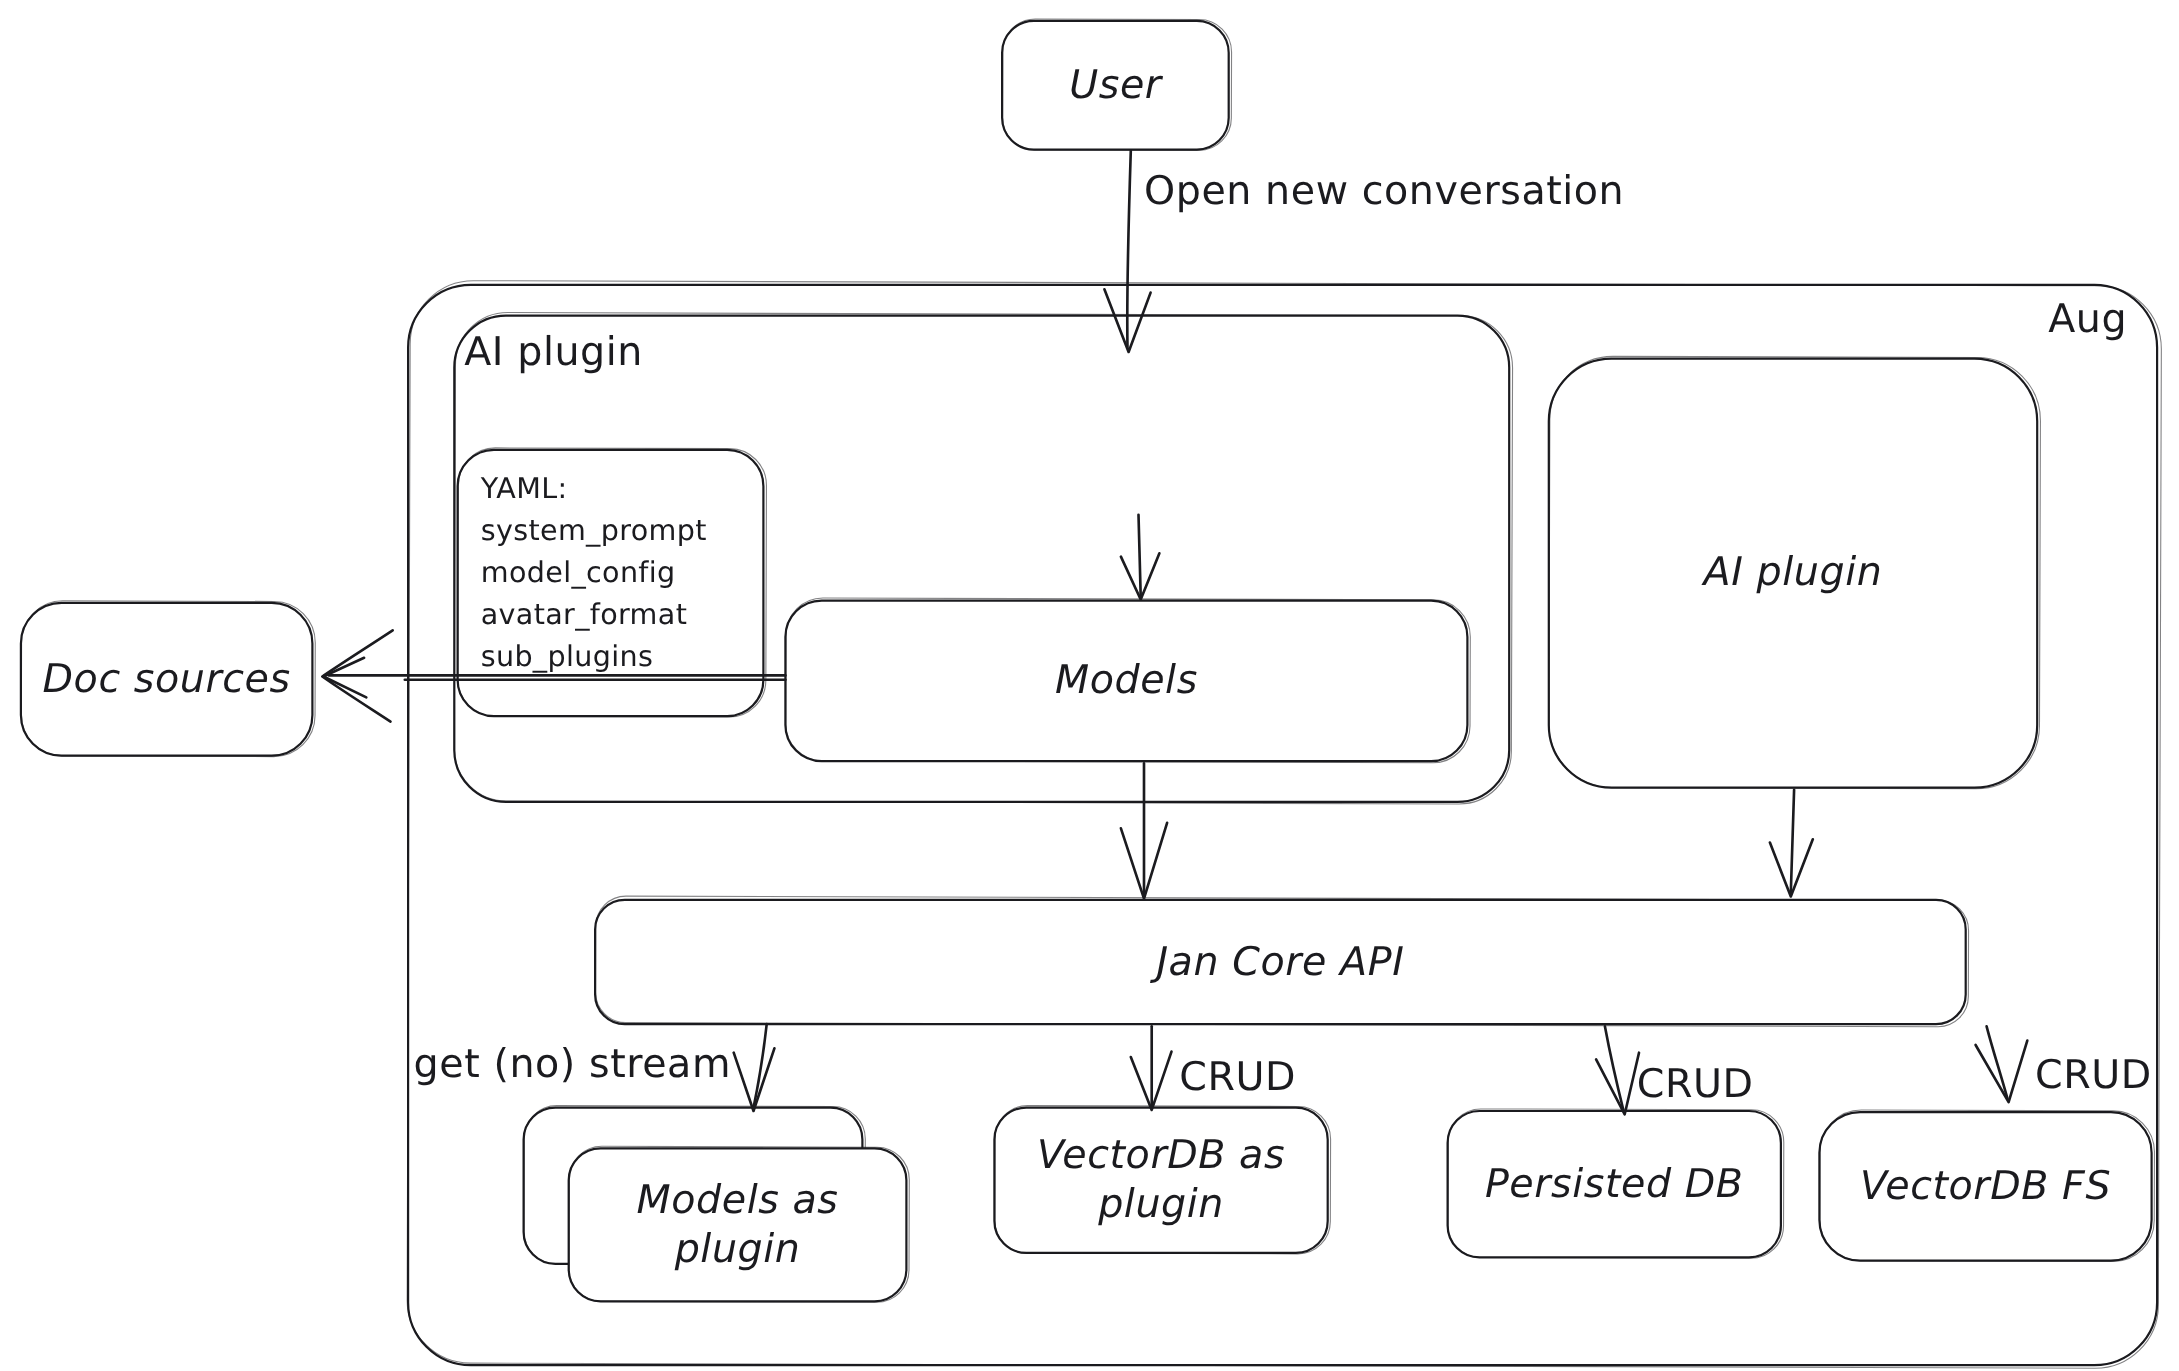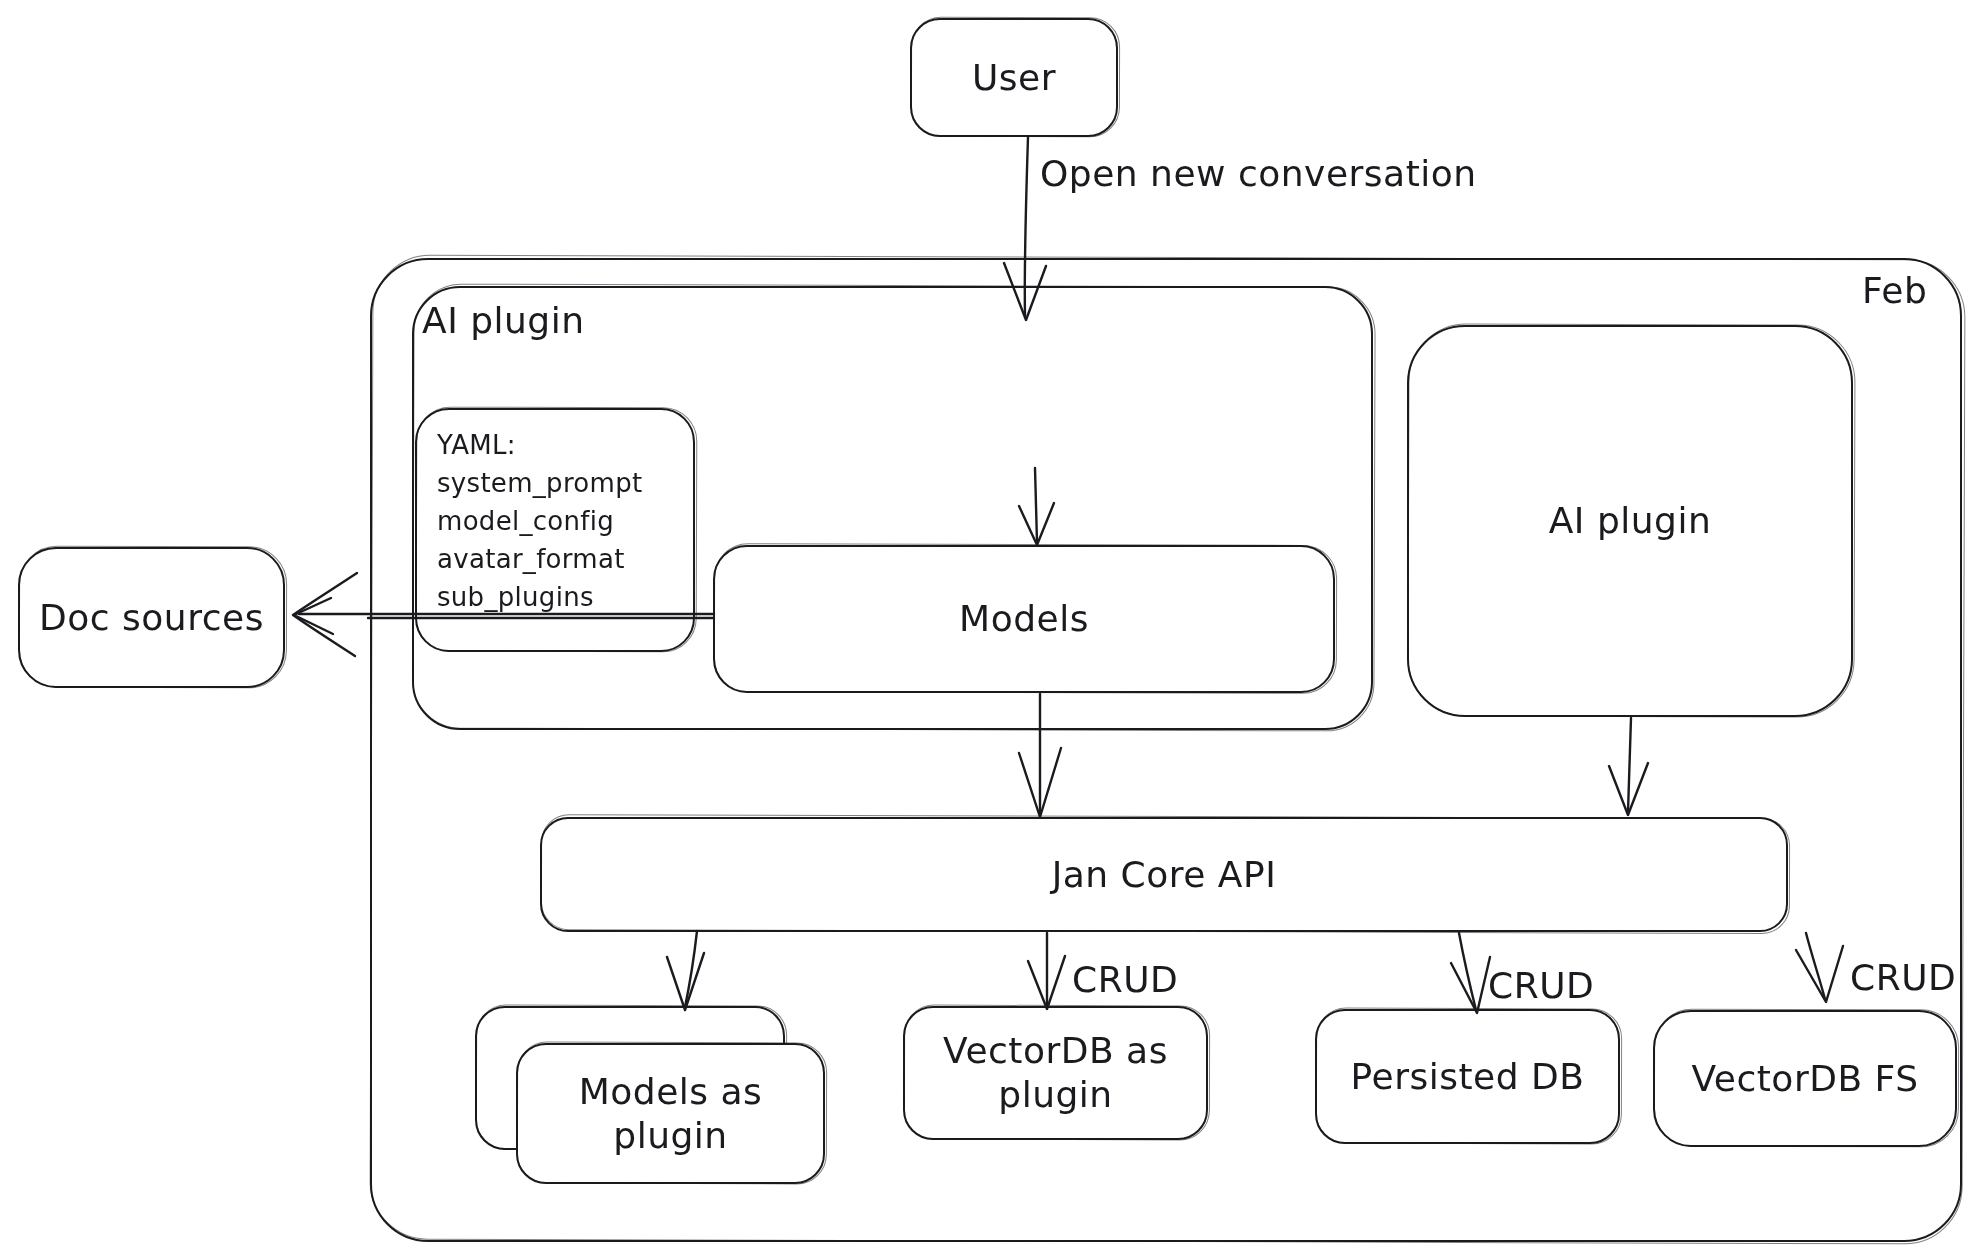--- a/index.html
+++ b/index.html
@@ -11,21 +11,21 @@
   .node {
     position:absolute; background:#ffffff; border:2.6px solid #1b1b1f;
     display:flex; flex-direction:column; align-items:center; justify-content:center;
     text-align:center; box-sizing:border-box;
   }
   .node::before {
     content:""; position:absolute; inset:-2.5px;
     border:1.5px solid rgba(27,27,31,.55); border-radius:inherit;
     transform:rotate(.18deg) translate(1px,-1px); pointer-events:none;
   }
-  .node-label { font-size:36px; letter-spacing:.5px; line-height:44px; }
+  .node-label { font-size:36px; letter-spacing:.5px; line-height:44px;font-style:italic; }
 
   
   .jan-box        { left:370px; top:258px;  width:1592px; height:984px; border-radius:58px; }
   .plugin-cluster { left:412px; top:286px;  width:961px;  height:444px; border-radius:48px; }
   .corner-label   { position:absolute; font-size:36px; letter-spacing:.5px; }
   .jan-label            { left:1862px; top:270px; }
   .plugin-cluster-label { left:422px;  top:300px; }
 
   
   .user-box        { left:910px;  top:18px;   width:208px;  height:119px; border-radius:30px; }
@@ -56,21 +56,21 @@
   .edges path, .edges polyline, .edges line {
     fill:none; stroke:#1b1b1f; stroke-width:2.4; stroke-linecap:round; stroke-linejoin:round;
   }
 </style>
 </head>
 <body>
 
 <div class="canvas">
 
   <div class="node jan-box"></div>
-  <div class="corner-label jan-label">Feb</div>
+  <div class="corner-label jan-label">Aug</div>
 
   <div class="node plugin-cluster"></div>
   <div class="corner-label plugin-cluster-label">AI plugin</div>
 
   <div class="node user-box">
     <div class="node-label">User</div>
   </div>
 
   <div class="node backend-box">
     <div class="node-label">Models</div>
@@ -111,20 +111,21 @@
     <div class="node-label">Persisted DB</div>
   </div>
 
   <div class="node persisted-fs-box">
     <div class="node-label">VectorDB FS</div>
   </div>
 
   <div class="edge-label open-chat-label">
     <div>Open new conversation</div>
   </div>
+  <div class="edge-label get-stream-label">get (no) stream</div>
   <div class="edge-label crud-1">CRUD</div>
   <div class="edge-label crud-2">CRUD</div>
   <div class="edge-label crud-3">CRUD</div>
 
   <svg class="edges" viewBox="0 0 1981 1246" xmlns="http://www.w3.org/2000/svg">
 
     <g>
       <path d="M 1028 137 C 1026 200, 1024 262, 1025 316"></path>
       <polyline points="1004,263 1026,320 1046,266"></polyline>
     </g>

